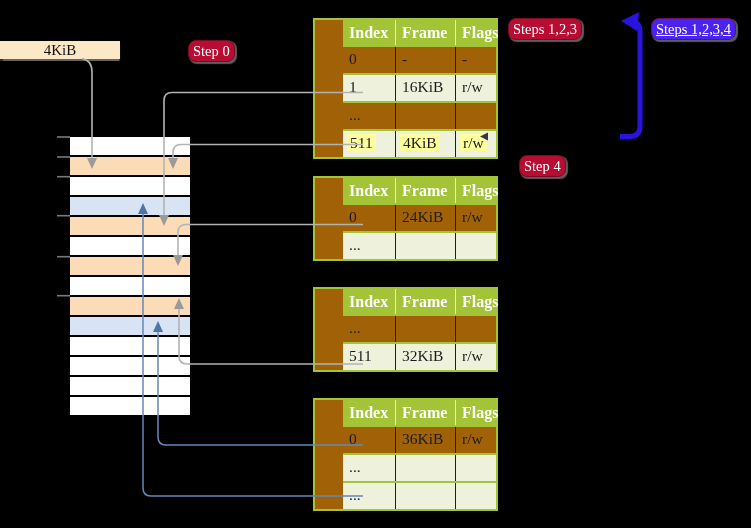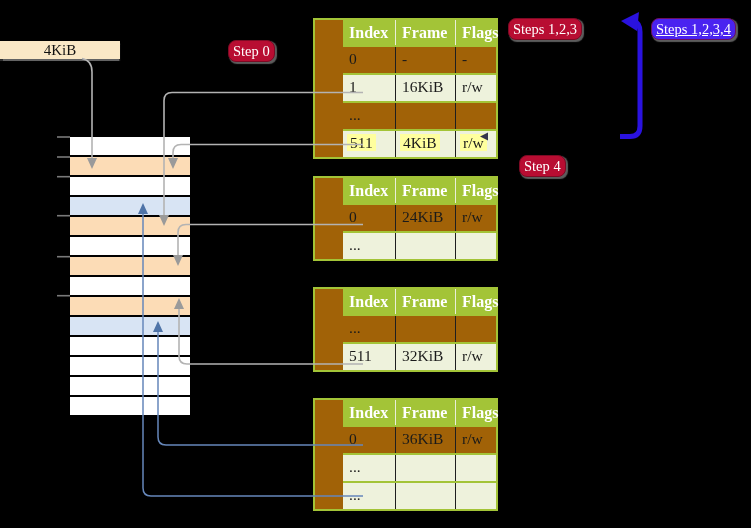--- a/index.html
+++ b/index.html
@@ -12,21 +12,21 @@
 
   
   .badge{
     position:absolute;display:inline-block;box-sizing:border-box;
     color:#fff;font-size:14.5px;line-height:18px;padding:1px 4px;
     border-radius:8px;white-space:nowrap;
     box-shadow:1.5px 1.5px 1px rgba(170,170,170,0.55);
   }
   .badge.red{background:#b80d32;border:1px solid #7d0a24;}
   .badge.blue{background:#4a23f0;border:1px solid #6b1060;}
-  #badge-step0{left:188px;top:40px;margin-left:40px;}
+  #badge-step0{left:188px;top:40px;}
   #badge-steps123{left:508px;top:18px;}
   #badge-steps1234{left:651px;top:18px;text-decoration:underline;}
   #badge-step4{left:519px;top:155px;text-align:right;}
 
   #fourkib-label{
     position:absolute;left:0;top:41px;width:120px;height:18px;
     background:#fae8c6;color:#111;font-size:15px;line-height:18px;
     text-align:center;box-shadow:0 1.5px 1px rgba(180,180,180,0.55);
   }
 

